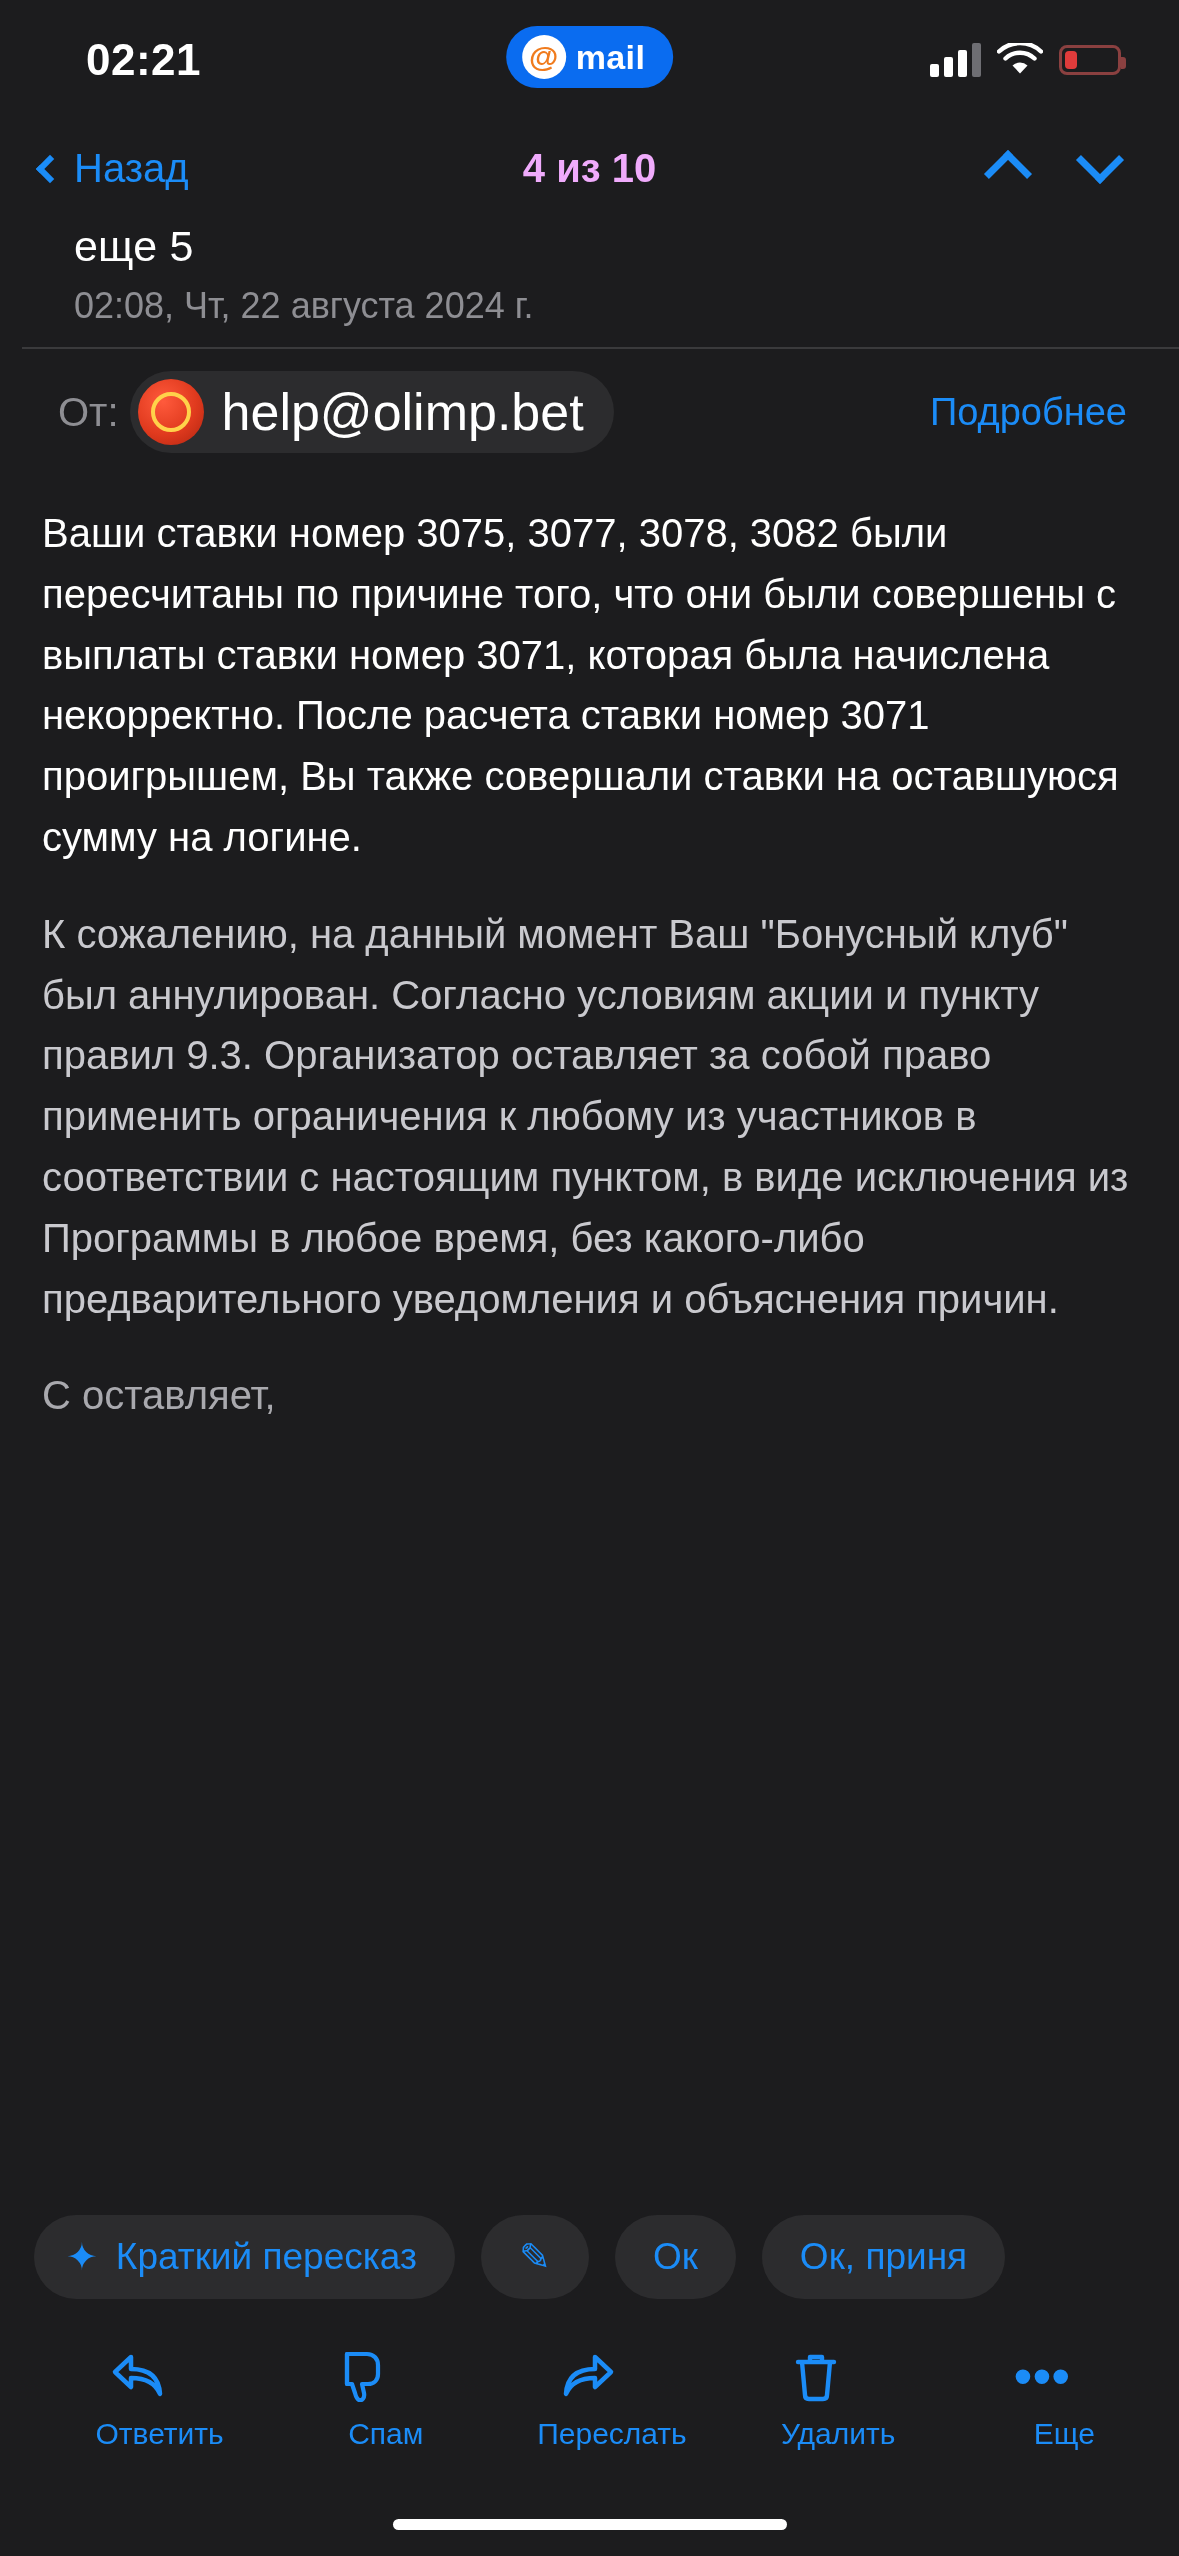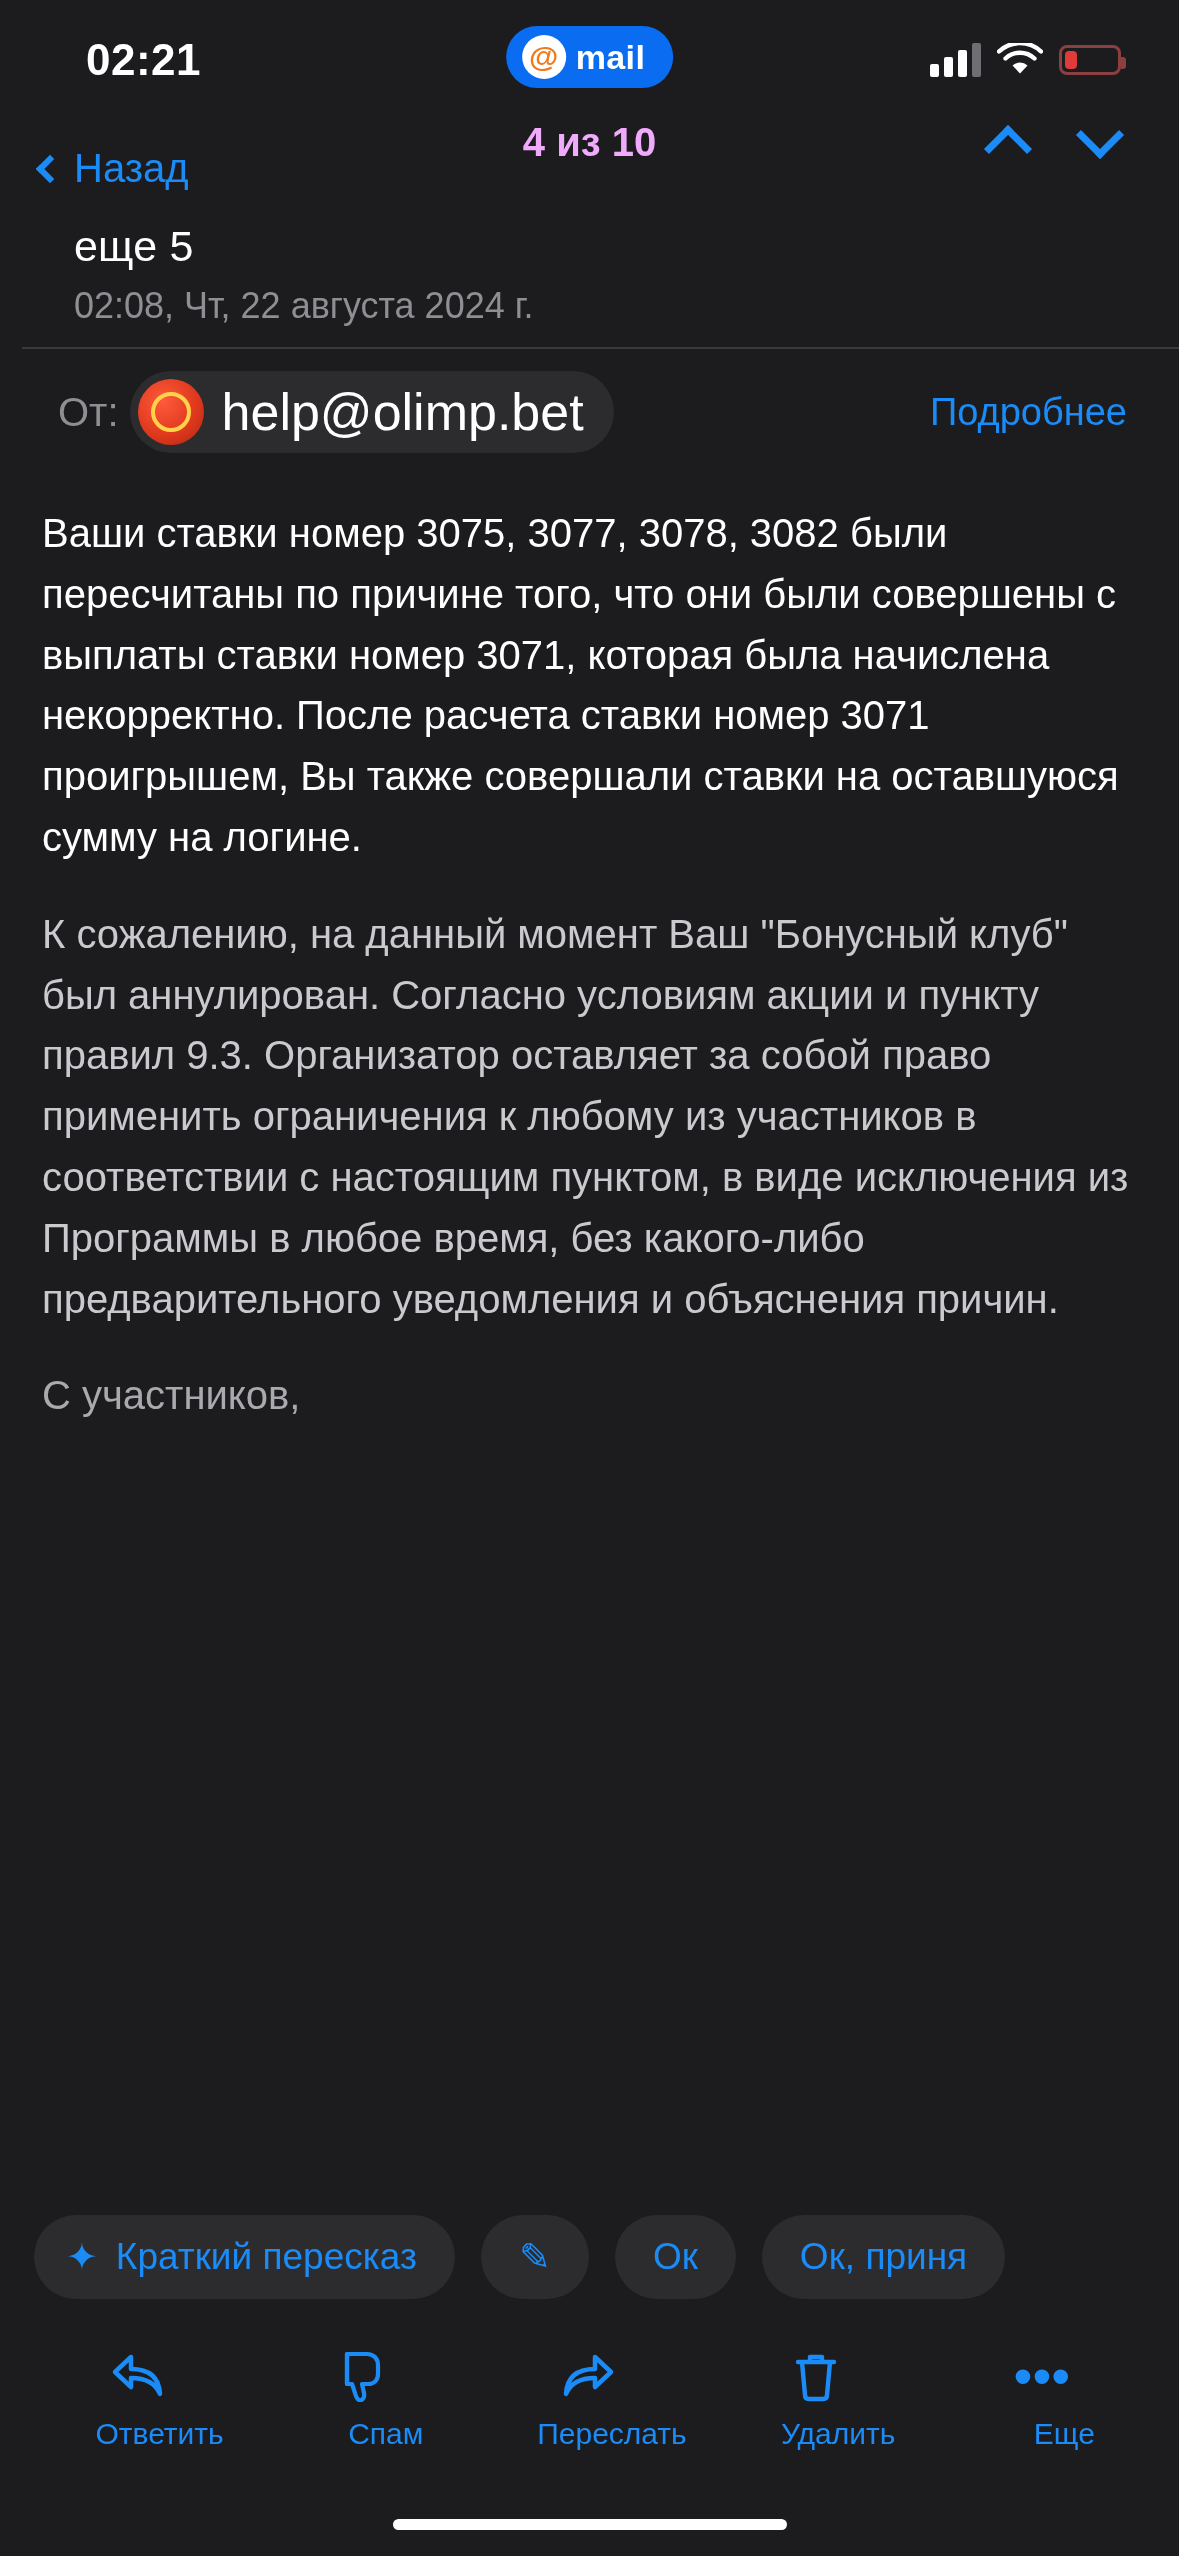--- a/index.html
+++ b/index.html
@@ -90,20 +90,21 @@
     width: 12px;
     margin-left: 3px;
     background: #e03b3b;
     border-radius: 4px;
   }
 
   
   .nav {
     height: 96px;
     display: flex;
+    align-items: center;
     padding: 0 40px;
     position: relative;
   }
   .nav-back {
     display: flex;
     align-items: center;
     gap: 14px;
     color: #1b8cf7;
     font-size: 40px;
   }
@@ -342,21 +343,21 @@
         <span class="ring"></span>
       </span>
     <span class="sender-email">help@olimp.bet</span>
   </span>
   <span class="details-link">Подробнее</span>
 </div>
 
 <div class="body-text">
   <p>Ваши ставки номер 3075, 3077, 3078, 3082 были пересчитаны по причине того, что они были совершены с выплаты ставки номер 3071, которая была начислена некорректно. После расчета ставки номер 3071 проигрышем, Вы также совершали ставки на оставшуюся сумму на логине.</p>
   <p class="faded">К сожалению, на данный момент Ваш "Бонусный клуб" был аннулирован. Согласно условиям акции и пункту правил 9.3. Организатор оставляет за собой право применить ограничения к любому из участников в соответствии с настоящим пунктом, в виде исключения из Программы в любое время, без какого-либо предварительного уведомления и объяснения причин.</p>
-  <p class="dim">С участников,</p>
+  <p class="dim">С оставляет,</p>
 </div>
 
 <div class="suggest-bar">
   <div class="chip summary">
     <span class="spark">✦</span>
     <span>Краткий пересказ</span>
   </div>
   <div class="chip icon-only">
     <span class="pencil">✎</span>
   </div>

